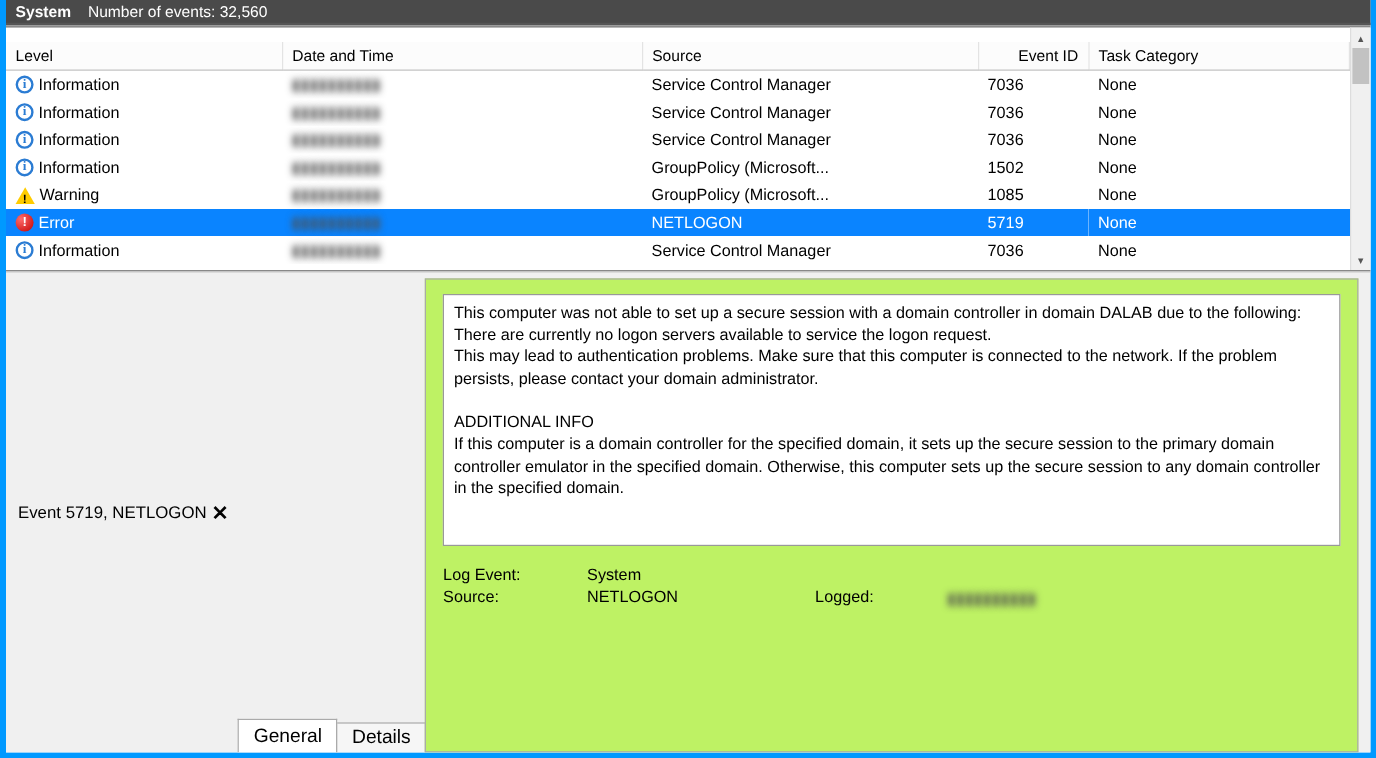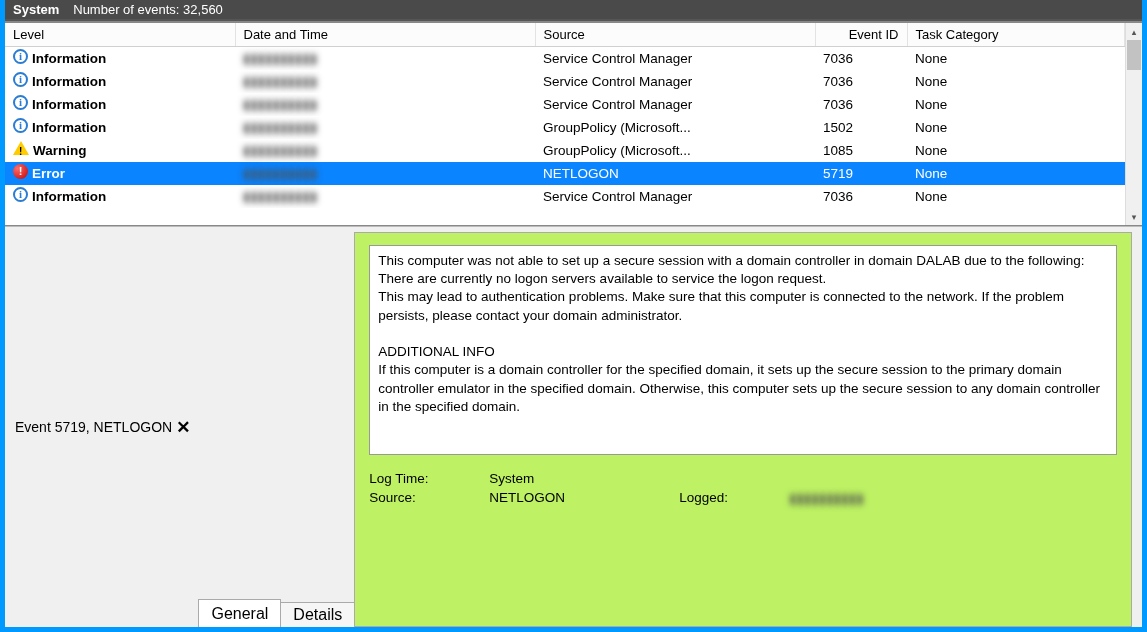--- a/index.html
+++ b/index.html
@@ -38,20 +38,21 @@
       background: #fff;
     }
     .event-list {
       flex: 1;
       overflow: hidden;
     }
     table {
       width: 100%;
       border-collapse: collapse;
       table-layout: fixed;
+      margin-top: 12px;
     }
     thead th {
       text-align: left;
       font-weight: normal;
       font-size: 13px;
       padding: 4px 8px;
       background: #fcfcfc;
       border-right: 1px solid #e3e3e3;
       border-bottom: 1px solid #d0d0d0;
       white-space: nowrap;
@@ -62,21 +63,21 @@
       font-size: 13.5px;
       padding: 2px 8px;
       white-space: nowrap;
       overflow: hidden;
       text-overflow: ellipsis;
       vertical-align: middle;
       line-height: 19px;
     }
     tbody td.right { }
     tbody tr.selected td { background: #0a84ff; color: #fff; }
-    .level-cell { display: flex; align-items: flex-start; gap: 4px; font-weight: bold; }
+    .level-cell { display: flex; align-items: center; gap: 4px; }
     .icon-info {
       display: inline-flex;
       width: 15px; height: 15px;
       border-radius: 50%;
       background: #fff;
       border: 2px solid #2b7cd3;
       color: #2b7cd3;
       font-family: Georgia, serif;
       font-weight: bold;
       font-size: 11px;
@@ -363,21 +364,21 @@
     </div>
     <div class="tab-pane">
       <div class="event-desc-box">This computer was not able to set up a secure session with a domain controller in domain DALAB due to the following:
 There are currently no logon servers available to service the logon request.
 This may lead to authentication problems. Make sure that this computer is connected to the network. If the problem persists, please contact your domain administrator.
 
 ADDITIONAL INFO
 If this computer is a domain controller for the specified domain, it sets up the secure session to the primary domain controller emulator in the specified domain. Otherwise, this computer sets up the secure session to any domain controller in the specified domain.</div>
       <div class="event-props">
         <div class="row">
-          <span class="lbl">Log Time:</span>
+          <span class="lbl">Log Event:</span>
           <span class="val">System</span>
         </div>
         <div class="row">
           <span class="lbl">Source:</span>
           <span class="val">NETLOGON</span>
           <span class="lbl2">Logged:</span>
           <span class="blurred">▮▮▮▮▮▮▮▮▮▮</span>
         </div>
       </div>
     </div>

